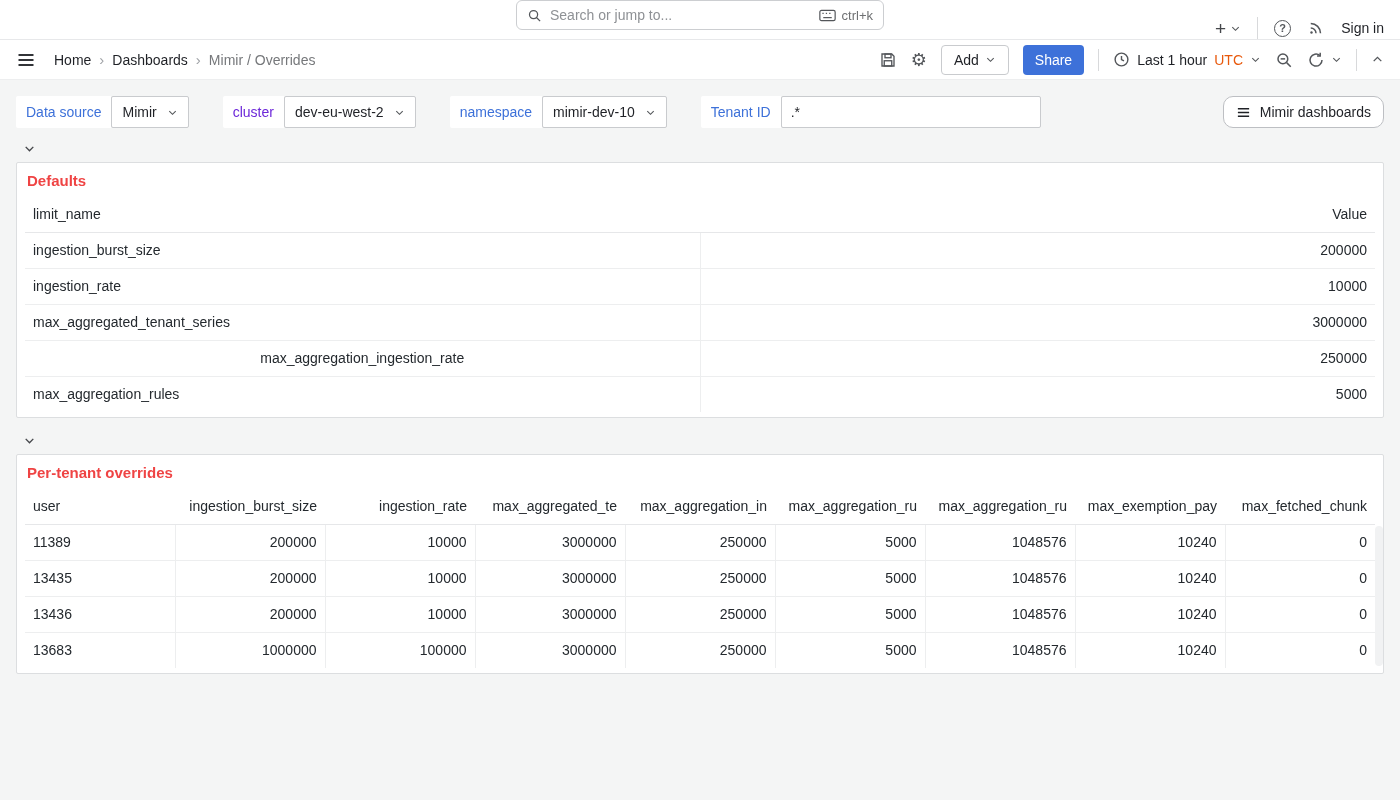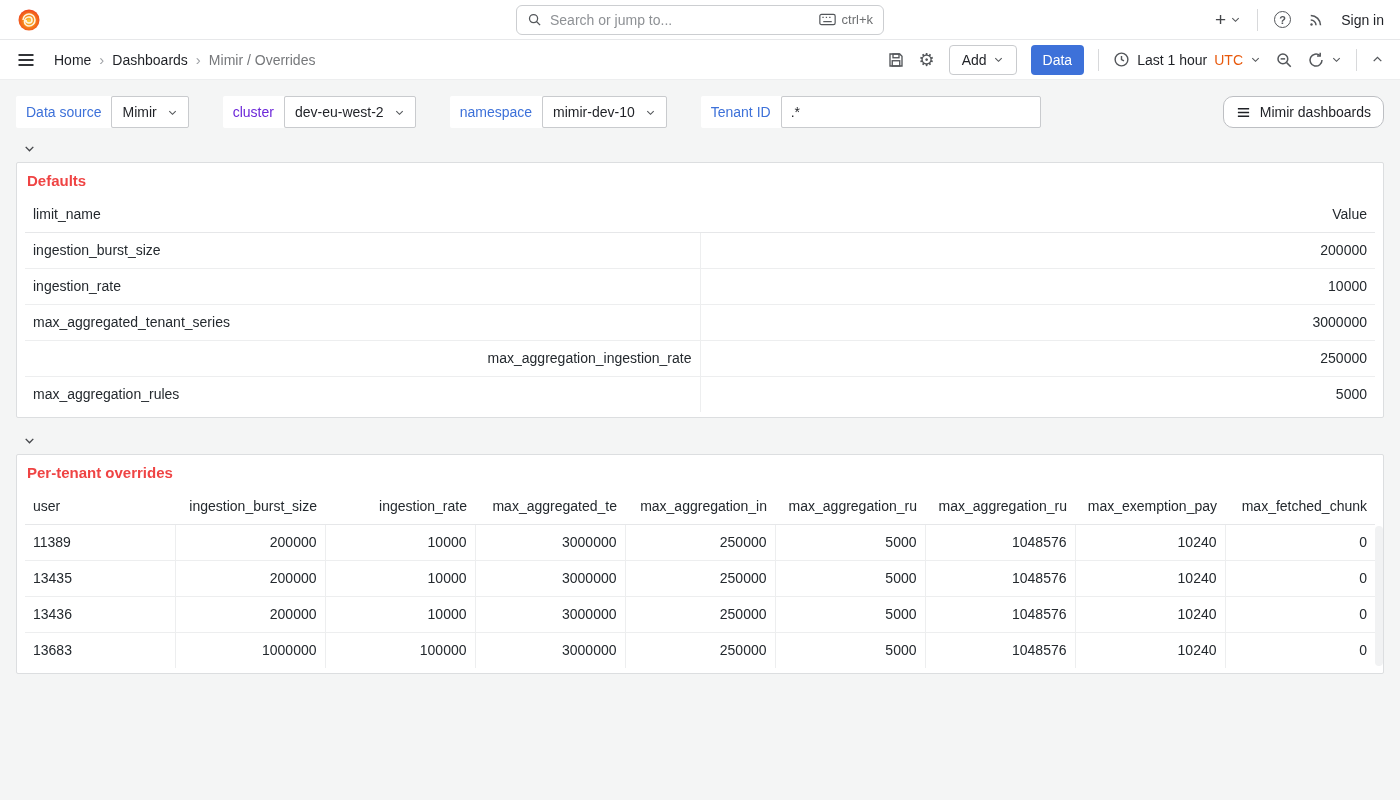--- a/index.html
+++ b/index.html
@@ -10,21 +10,21 @@
     color: #24292E;
     overflow: hidden;
     font-size: 14px;
   }
   svg { display: block; }
   .icon { color: #53565A; flex: 0 0 auto; }
 
   
   .topnav {
     height: 40px; background: #FFFFFF; border-bottom: 1px solid #E7E8EA;
-    display: flex; align-items: center; padding: 0 16px; position: relative;
+    display: flex; align-items: center; padding: 0 16px; position: relative; flex-direction: column;
   }
   .logo { width: 26px; height: 26px; cursor: pointer; }
   .search-wrap { position: absolute; left: 50%; transform: translateX(-50%); width: 368px; }
   .search-box {
     display: flex; align-items: center; height: 30px; background: #fff;
     border: 1px solid #CCCED1; border-radius: 6px; padding: 0 10px; gap: 8px;
   }
   .search-box input {
     border: none; outline: none; flex: 1 1 auto; font-size: 14px;
     font-family: inherit; color: #24292E; background: transparent; min-width: 0;
@@ -199,21 +199,21 @@
         <rect x="7" y="13" width="10" height="7"></rect>
     </svg>
     <span class="icon tb-icon" style="font-family:'DejaVu Sans', sans-serif; font-size:18px; line-height:1;">⚙</span>
     <button class="btn btn-outline">
       <span>Add</span>
       <svg class="icon" width="11" height="11" viewBox="0 0 24 24" fill="none" stroke="currentColor" stroke-width="2.4">
           <polyline points="5,9 12,16 19,9"></polyline>
         </svg>
     </button>
     <button class="btn btn-primary" id="share-btn" style="background: rgb(61, 113, 217);">
-      <span>Data</span>
+      <span>Share</span>
     </button>
     <span class="vdiv"></span>
     <span class="timepicker">
       <svg class="icon" width="17" height="17" viewBox="0 0 24 24" fill="none" stroke="currentColor" stroke-width="2">
         <circle cx="12" cy="12" r="9"></circle>
           <polyline points="12,7 12,12 15.5,14"></polyline>
       </svg>
       <span>Last 1 hour</span>
       <span class="tz" id="tz-label" style="color: rgb(232, 89, 12);">UTC</span>
       <svg class="icon" width="11" height="11" viewBox="0 0 24 24" fill="none" stroke="currentColor" stroke-width="2.4">
@@ -310,21 +310,21 @@
           </tr>
           <tr>
             <td style="text-align: left;">ingestion_rate</td>
             <td style="text-align: right;">10000</td>
           </tr>
           <tr>
             <td style="text-align: left;">max_aggregated_tenant_series</td>
             <td style="text-align: right;">3000000</td>
           </tr>
           <tr>
-            <td style="text-align: right;">max_aggregation_ingestion_rate</td>
+            <td style="text-align: center;">max_aggregation_ingestion_rate</td>
             <td style="text-align: right;">250000</td>
           </tr>
           <tr>
             <td style="text-align: left;">max_aggregation_rules</td>
             <td style="text-align: right;">5000</td>
           </tr>
         </tbody>
     </table>
   </div>
 </div>

